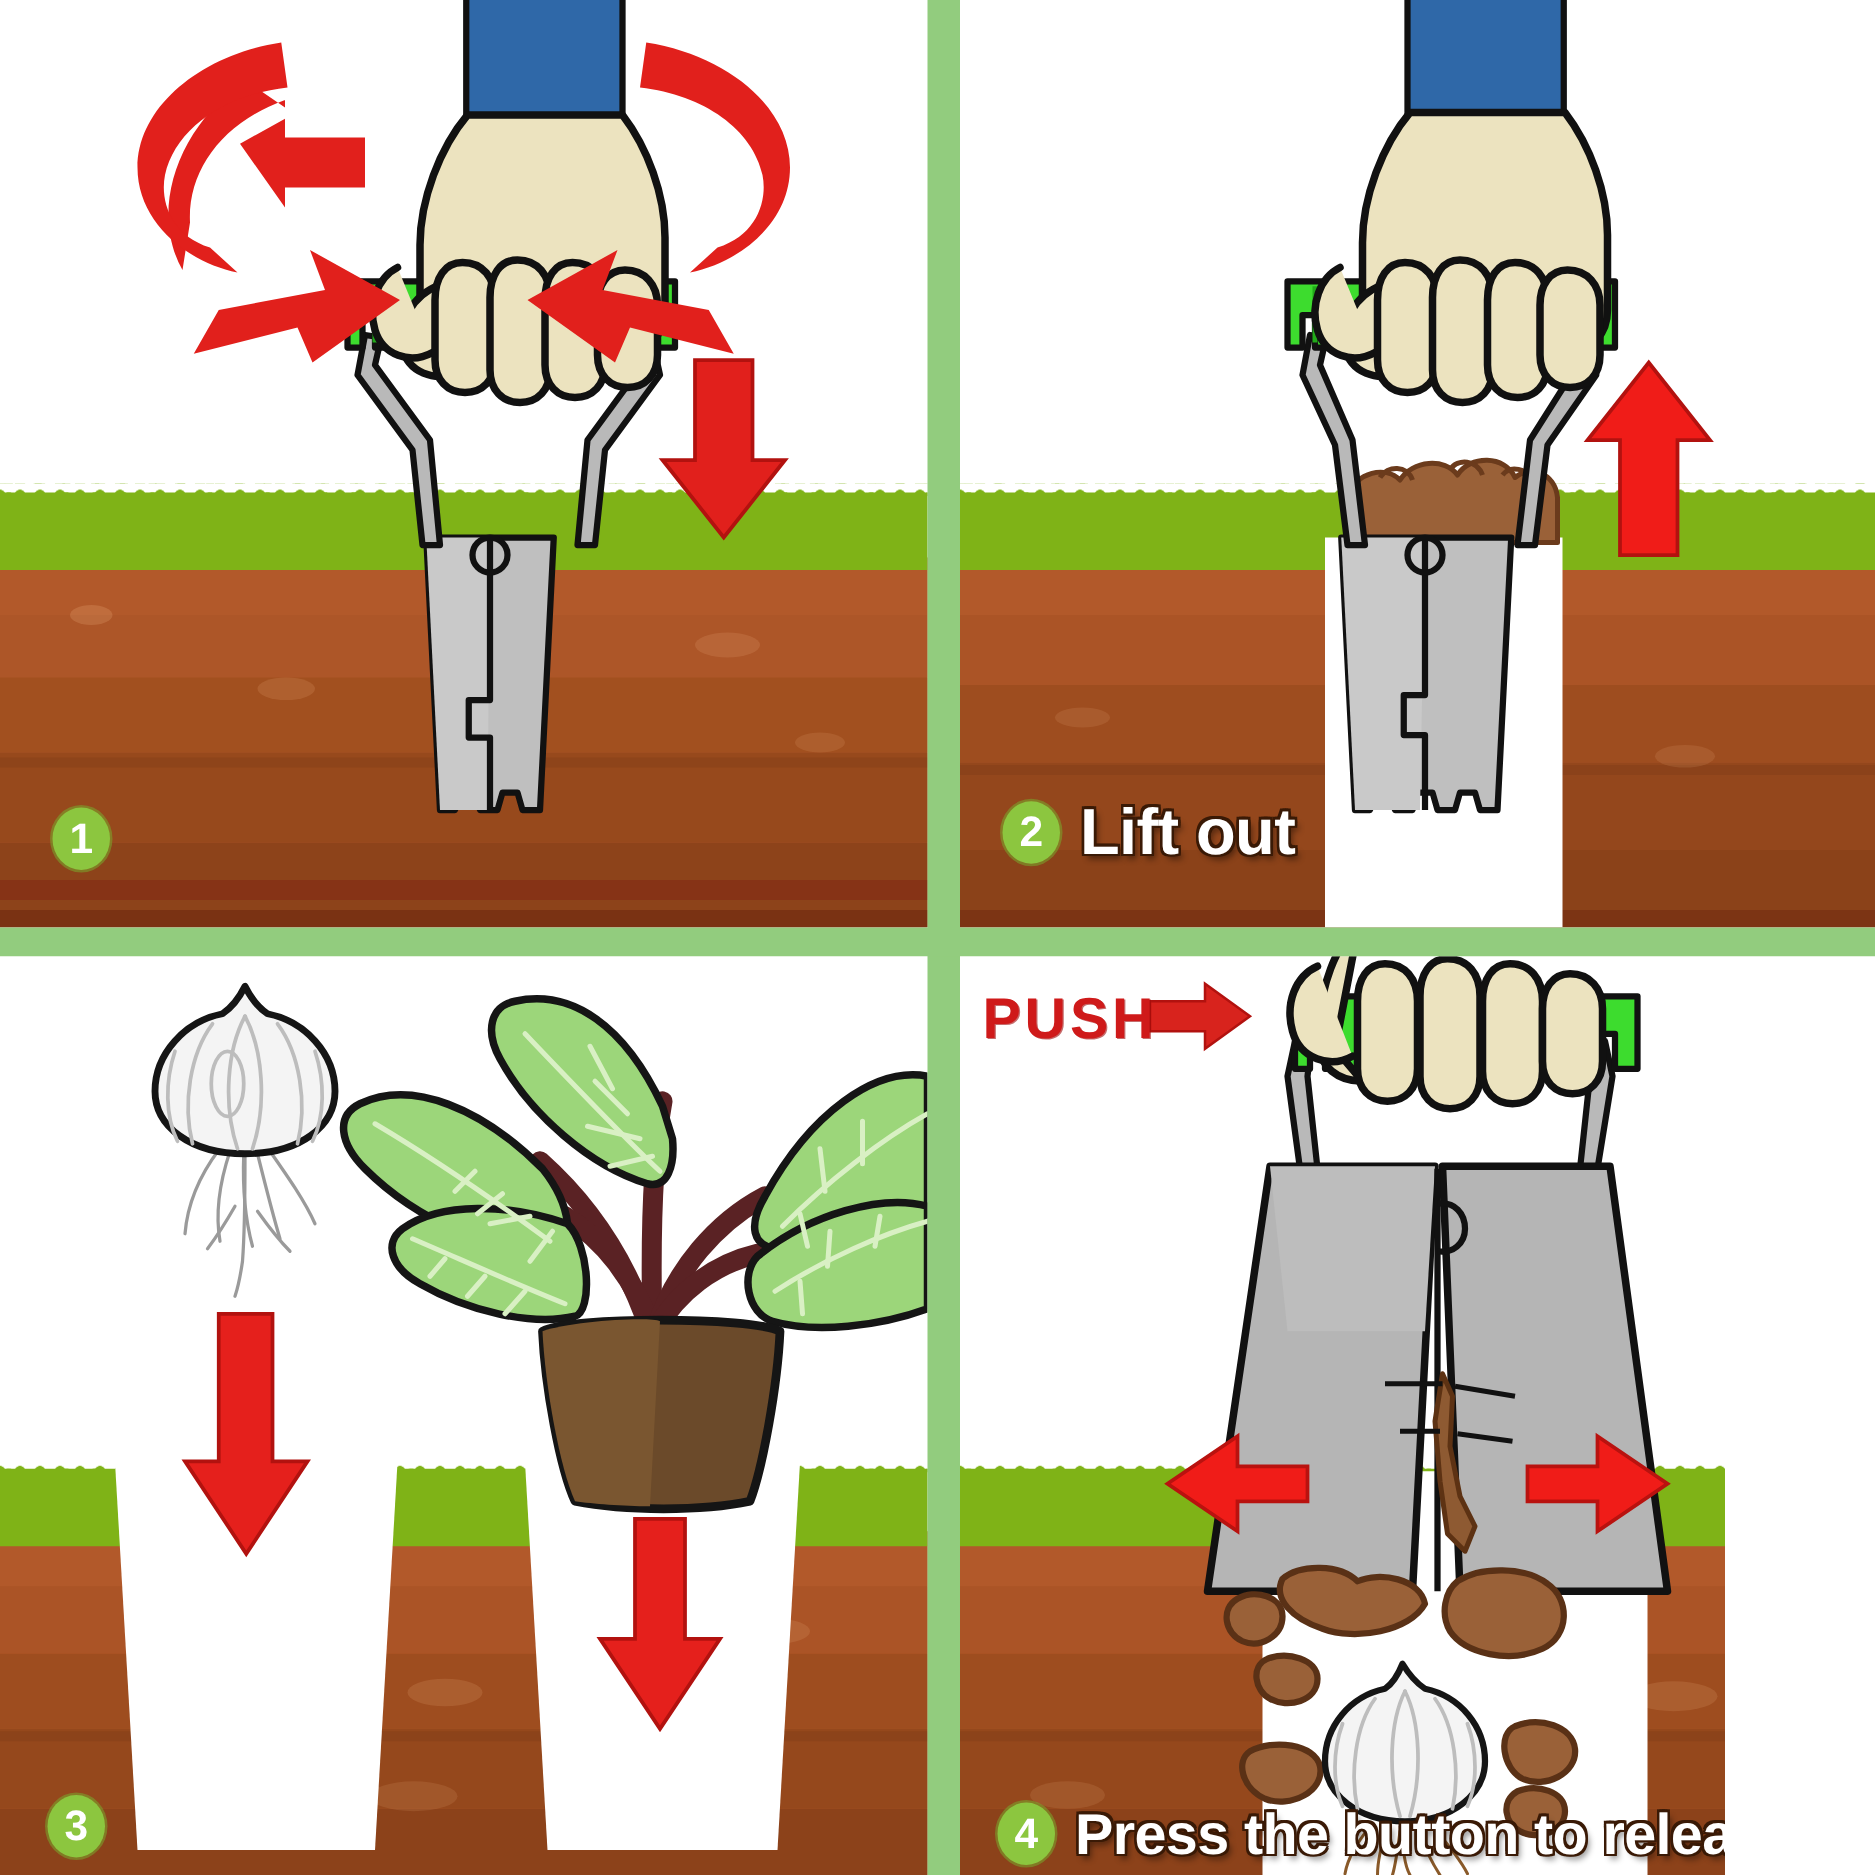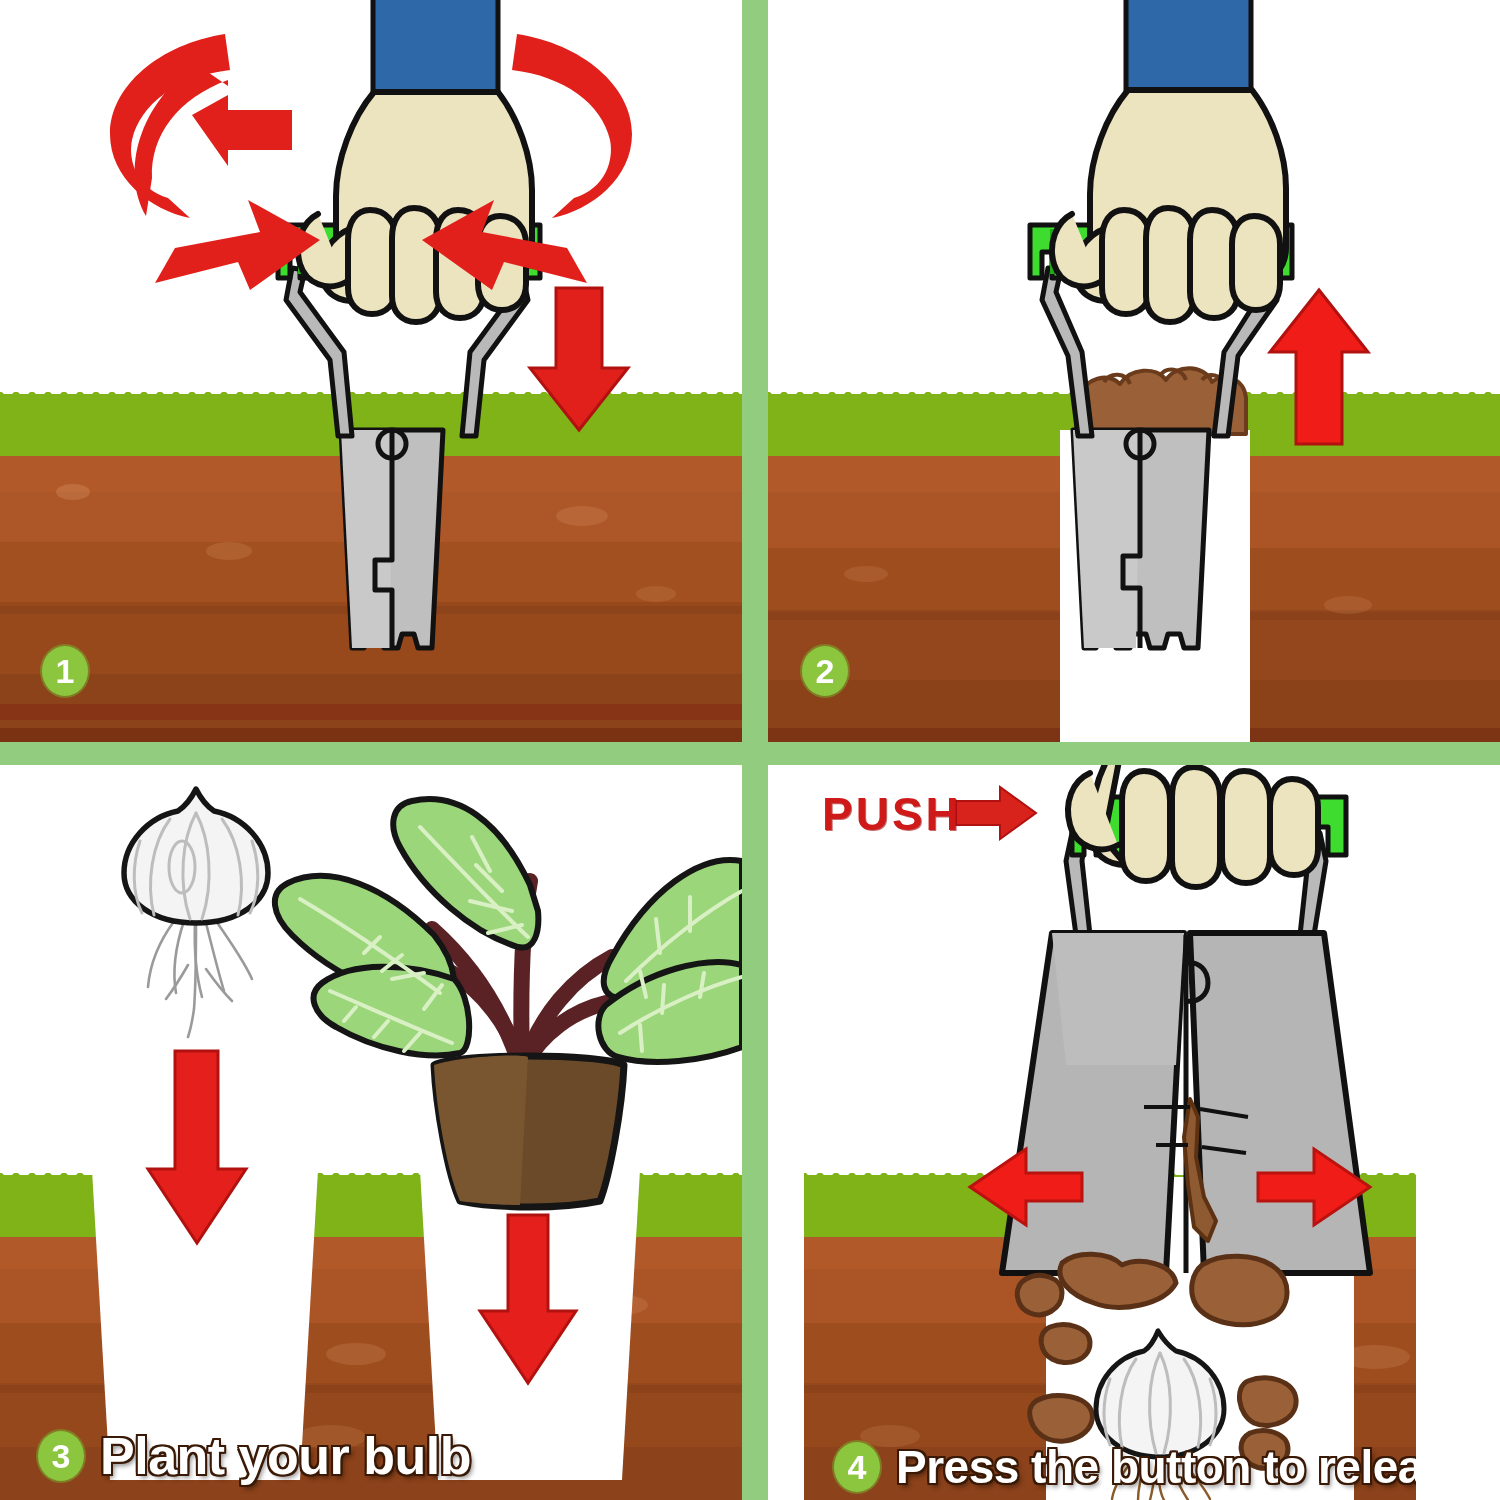--- a/index.html
+++ b/index.html
@@ -12,21 +12,21 @@
     overflow:hidden;
   }
   .panel{
     position:absolute;
     overflow:hidden;
     background:#ffffff;
   }
   #panel-1{left:0;   top:0;    width:742px;height:742px;}
   #panel-2{left:768px;top:0;   width:732px;height:742px;}
   #panel-3{left:0;   top:765px;width:742px;height:735px;}
-  #panel-4{left:804px;top:765px;width:612px;height:735px;}
+  #panel-4{left:768px;top:765px;width:612px;height:735px;}
 
   
   .divider{position:absolute;background:#92cc7e;}
   #divider-v{left:742px;top:0;width:26px;height:1500px;}
   #divider-h{left:0;top:742px;width:1500px;height:23px;}
 
   
   .ground{position:absolute;left:0;right:0;bottom:0;}
   .grass{
     position:absolute;left:-4px;right:-4px;height:62px;
@@ -218,20 +218,21 @@
         <path d="M486 216 C472 216 464 228 464 244 L464 284 C464 300 474 310 488 310 C502 310 512 300 512 284 L512 244 C512 228 502 216 486 216 Z" fill="#ece3bf"></path>
       </g>
     </svg>
 
     <svg class="abs-svg" width="732" height="742" viewBox="0 0 732 742">
       <path d="M528 444 L528 352 L502 352 L551 290 L600 352 L574 352 L574 444 Z" fill="#f01c18" stroke="#b2120f" stroke-width="3"></path>
     </svg>
 
     <div class="caption" style="left:34px;bottom:46px;">
       <div class="step-badge">2</div>
+      <div class="caption-text">Lift out</div>
     </div>
   </div>
 
   <div class="panel" id="panel-3">
 
     <div class="ground" style="height:325px;">
       <div class="soil" style="top:50px;bottom:0;">
         <div class="soil-band" style="top:0;height:44px;background:#b2592a;"></div>
         <div class="soil-band" style="top:44px;height:54px;background:#ab5426;"></div>
         <div class="soil-band" style="top:98px;height:60px;background:#9e4d1f;"></div>
@@ -316,21 +317,20 @@
         <path d="M434 300 C456 292 520 288 528 292 L520 440 C498 440 474 438 460 436 C448 410 436 344 434 300 Z" fill="#7a5630" stroke="none"></path>
       </g>
     </svg>
 
     <svg class="abs-svg" width="742" height="735" viewBox="0 0 742 735">
       <path d="M508 450 L548 450 L548 546 L576 546 L528 618 L480 546 L508 546 Z" fill="#e5201c" stroke="#b2120f" stroke-width="3"></path>
     </svg>
 
     <div class="caption" style="left:38px;bottom:14px;">
       <div class="step-badge">3</div>
-      <div class="caption-text">Plant your bulb</div>
     </div>
   </div>
 
   <div class="panel" id="panel-4">
 
     <div class="ground" style="height:325px;">
       <div class="soil" style="top:50px;bottom:0;">
         <div class="soil-band" style="top:0;height:44px;background:#b2592a;"></div>
         <div class="soil-band" style="top:44px;height:54px;background:#ab5426;"></div>
         <div class="soil-band" style="top:98px;height:60px;background:#9e4d1f;"></div>

